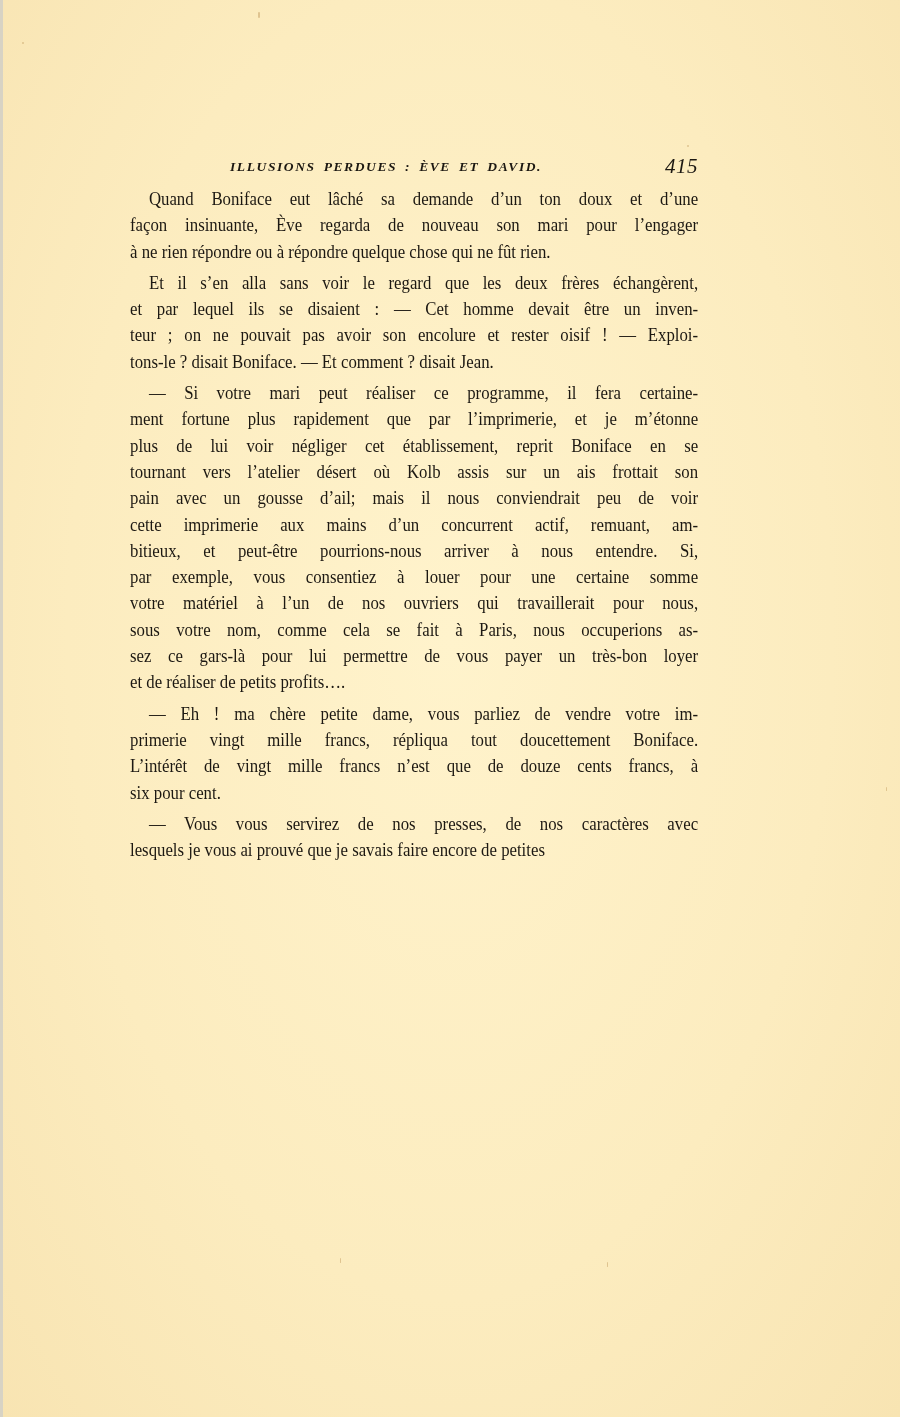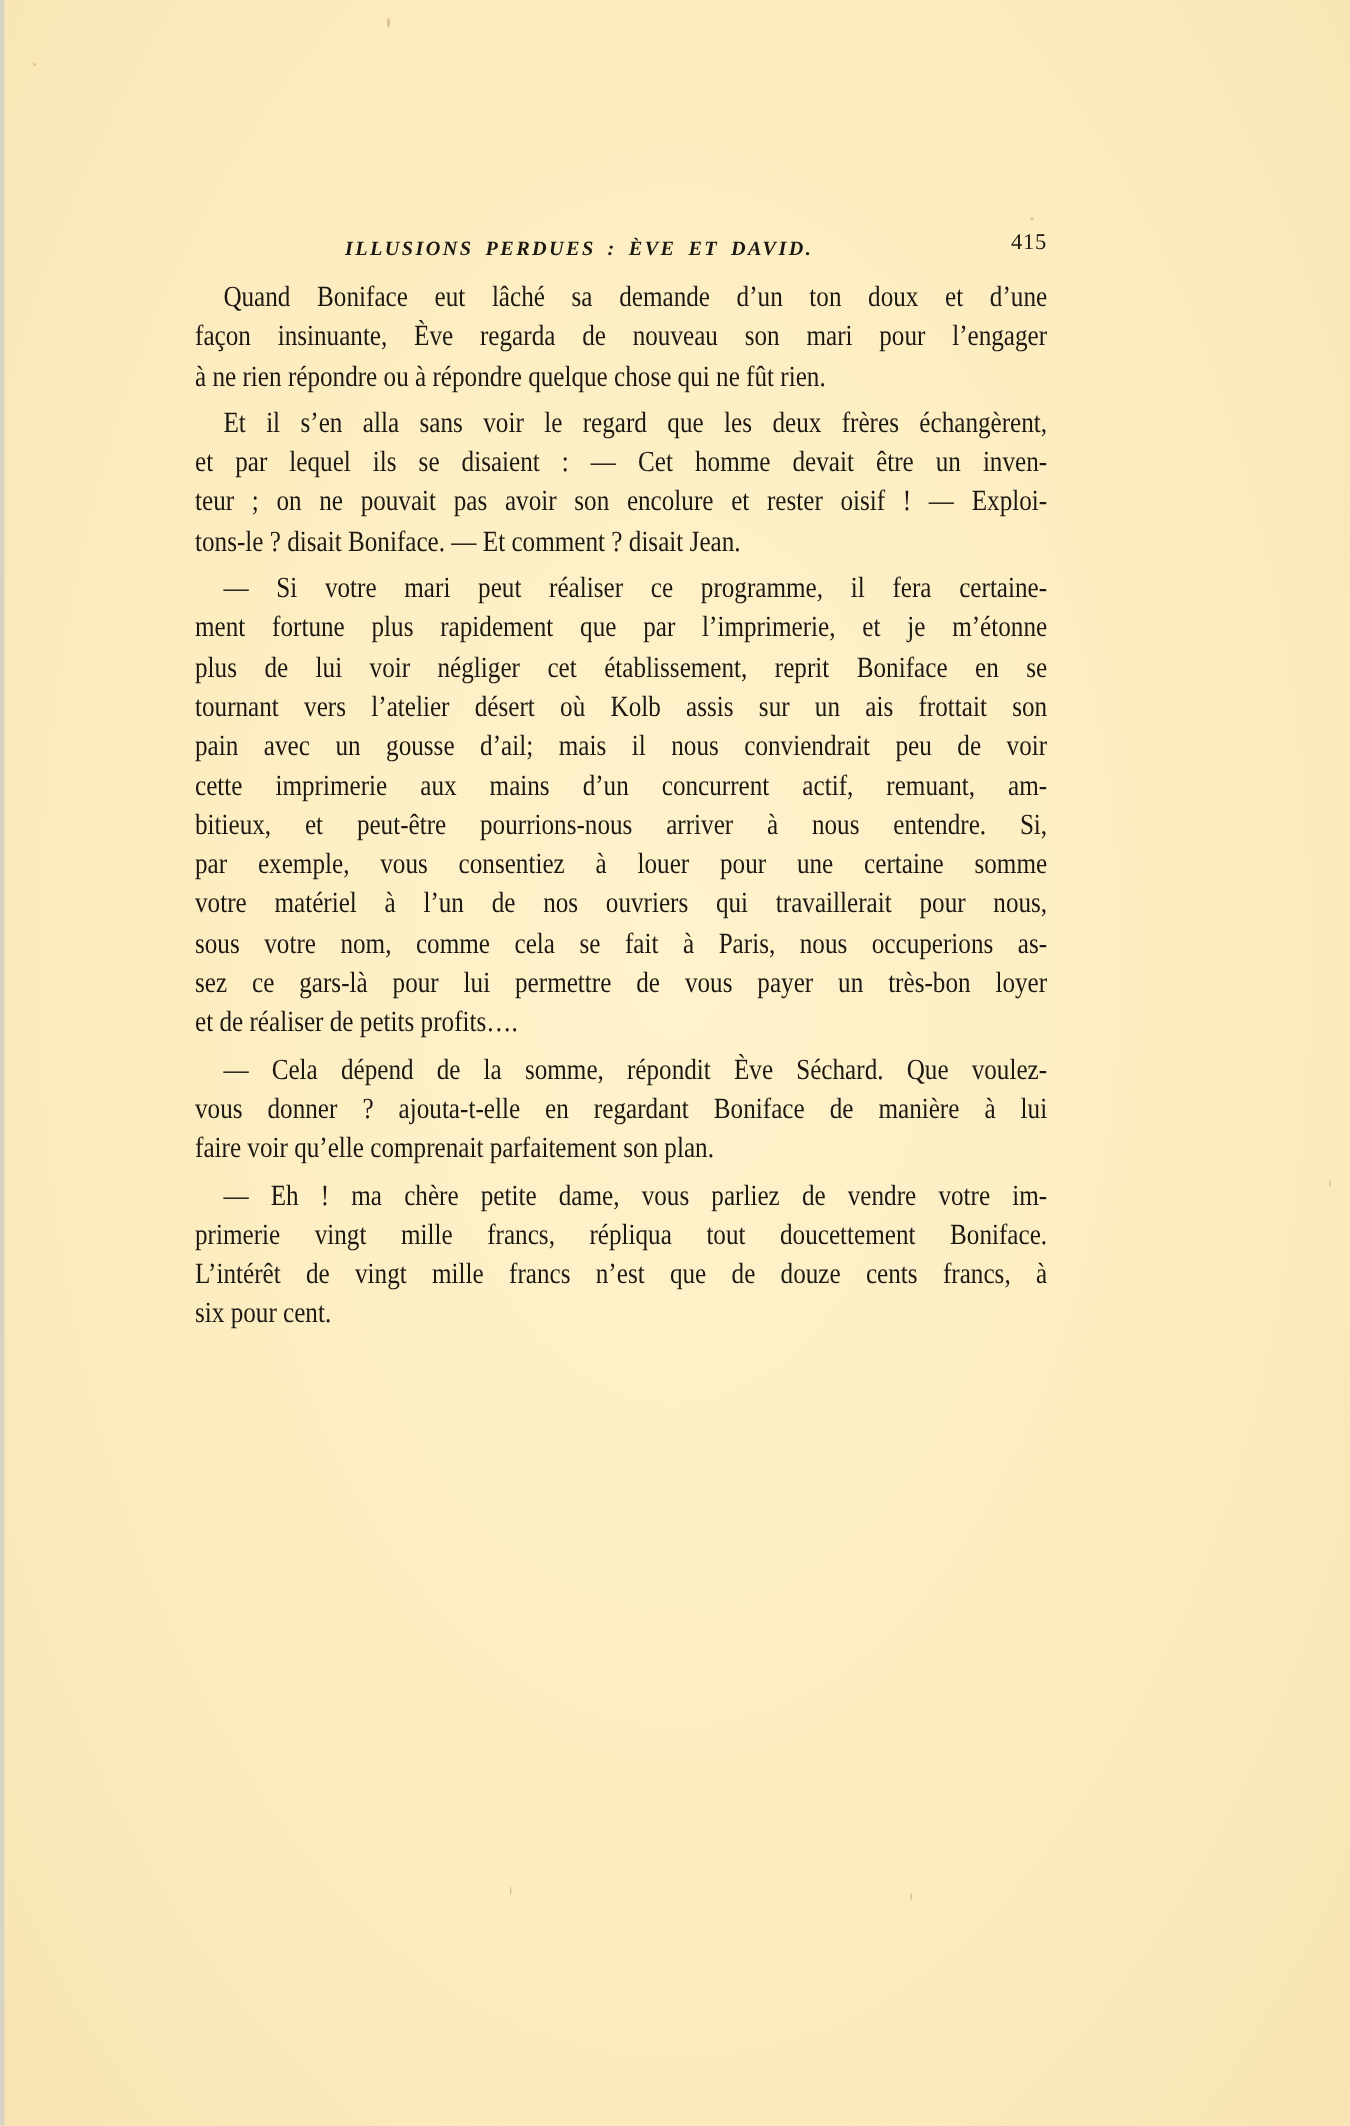--- a/index.html
+++ b/index.html
@@ -51,22 +51,23 @@
     }
     .running-title-inner {
       text-transform: uppercase;
       font-size: 13.5px;
       font-style: italic;
     }
     .page-number {
       position: absolute;
       right: 0px;
       top: 0px;
-      font-size: 15px;
+      font-size: 21px;
       letter-spacing: 0.5px;
+      font-style: italic;
     }
     .body-text {
       margin-top: 2px;
     }
     .para {
       margin: 0 0 5px 0;
     }
     .line {
       display: block;
       height: 26.3px;
@@ -129,25 +130,24 @@
         <span class="line">pain avec un gousse d’ail; mais il nous conviendrait peu de voir</span>
         <span class="line">cette imprimerie aux mains d’un concurrent actif, remuant, am-</span>
         <span class="line">bitieux, et peut-être pourrions-nous arriver à nous entendre. Si,</span>
         <span class="line">par exemple, vous consentiez à louer pour une certaine somme</span>
         <span class="line">votre matériel à l’un de nos ouvriers qui travaillerait pour nous,</span>
         <span class="line">sous votre nom, comme cela se fait à Paris, nous occuperions as-</span>
         <span class="line">sez ce gars-là pour lui permettre de vous payer un très-bon loyer</span>
         <span class="line last">et de réaliser de petits profits….</span>
       </div>
       <div class="para">
-        <span class="line indent">— Cela dépend de la somme, répondit Ève Séchard. Que voulez-</span>
-        <span class="line">vous donner ? ajouta-t-elle en regardant Boniface de manière à lui</span>
-        <span class="line last">faire voir qu’elle comprenait parfaitement son plan.</span>
-      </div>
-      <div class="para">
         <span class="line indent">— Eh ! ma chère petite dame, vous parliez de vendre votre im-</span>
         <span class="line">primerie vingt mille francs, répliqua tout doucettement Boniface.</span>
         <span class="line">L’intérêt de vingt mille francs n’est que de douze cents francs, à</span>
         <span class="line last">six pour cent.</span>
+      </div>
+      <div class="para">
+        <span class="line indent">— Vous vous servirez de nos presses, de nos caractères avec</span>
+        <span class="line last">lesquels je vous ai prouvé que je savais faire encore de petites</span>
       </div>
     </div>
 
 </div>
 
 </body></html>

